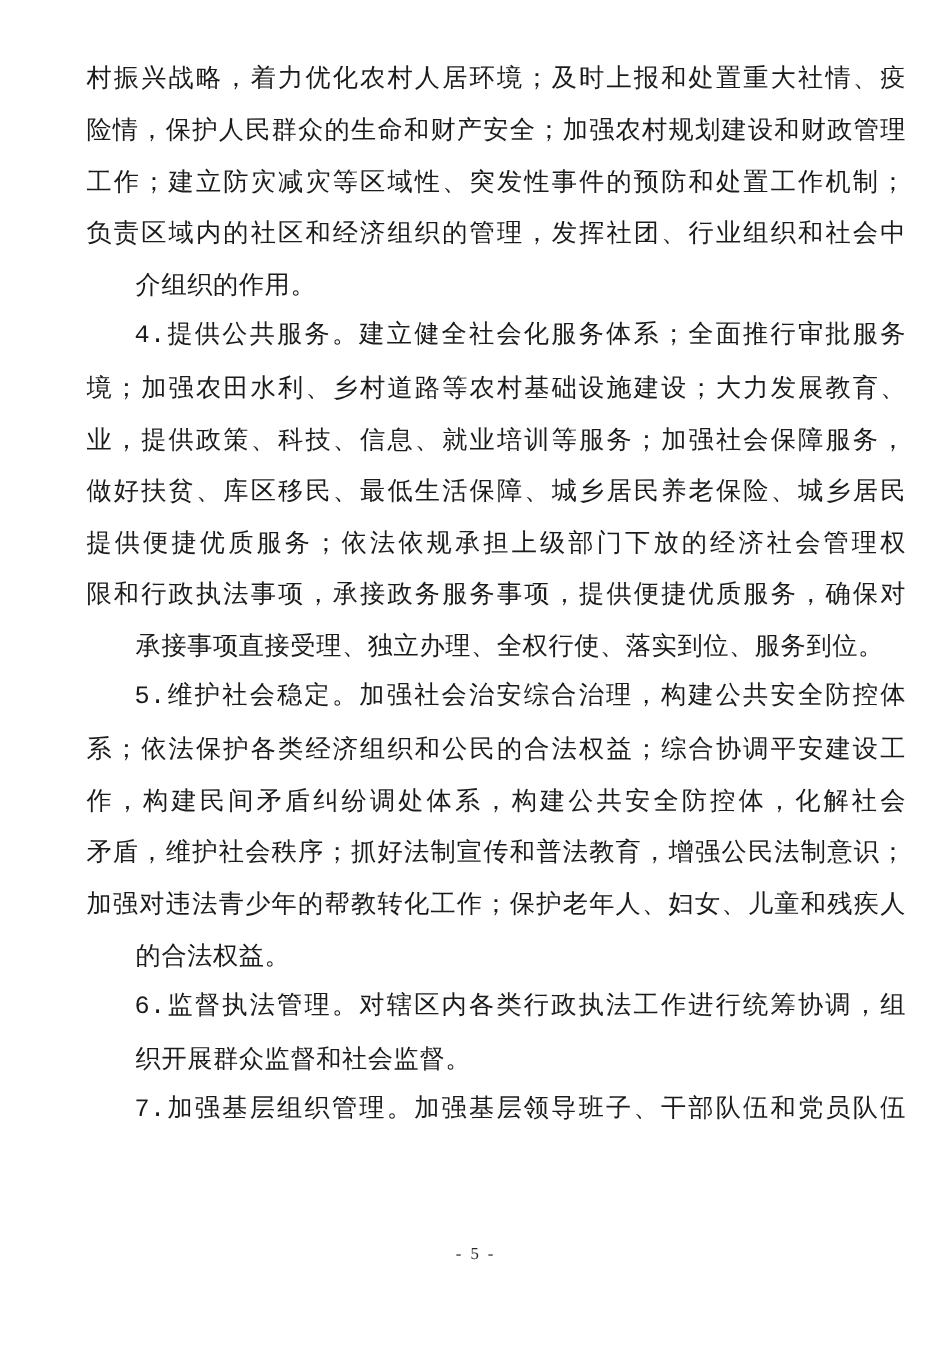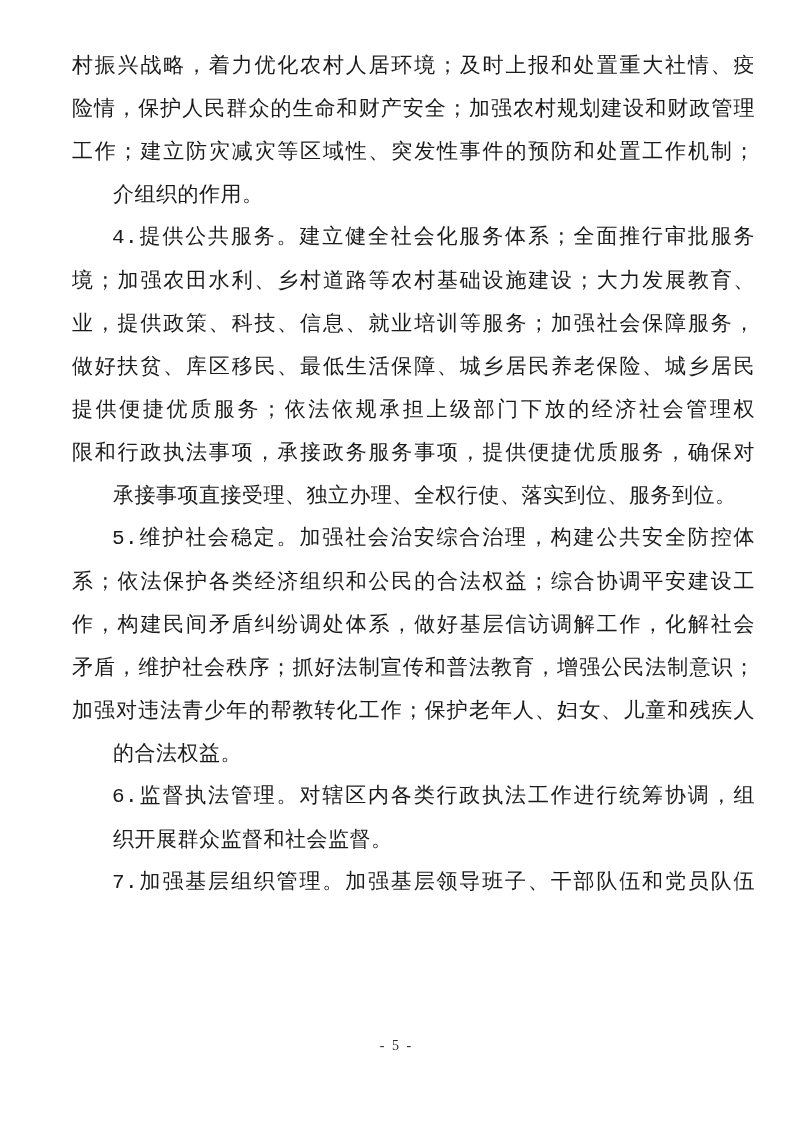--- a/index.html
+++ b/index.html
@@ -56,31 +56,32 @@
   }
 </style>
 </head>
 <body>
 
 <div class="page">
   <div class="content">
     <div class="line">村振兴战略，着力优化农村人居环境；及时上报和处置重大社情、疫情、</div>
     <div class="line">险情，保护人民群众的生命和财产安全；加强农村规划建设和财政管理</div>
     <div class="line">工作；建立防灾减灾等区域性、突发性事件的预防和处置工作机制；</div>
+    <div class="line">负责区域内的社区和经济组织的管理，发挥社团、行业组织和社会中</div>
     <div class="line last">介组织的作用。</div>
     <div class="line indent">4.提供公共服务。建立健全社会化服务体系；全面推行审批服务</div>
     <div class="line">境；加强农田水利、乡村道路等农村基础设施建设；大力发展教育、</div>
     <div class="line">业，提供政策、科技、信息、就业培训等服务；加强社会保障服务，</div>
     <div class="line">做好扶贫、库区移民、最低生活保障、城乡居民养老保险、城乡居民</div>
     <div class="line">提供便捷优质服务；依法依规承担上级部门下放的经济社会管理权</div>
     <div class="line">限和行政执法事项，承接政务服务事项，提供便捷优质服务，确保对</div>
     <div class="line last">承接事项直接受理、独立办理、全权行使、落实到位、服务到位。</div>
     <div class="line indent">5.维护社会稳定。加强社会治安综合治理，构建公共安全防控体</div>
     <div class="line">系；依法保护各类经济组织和公民的合法权益；综合协调平安建设工</div>
-    <div class="line">作，构建民间矛盾纠纷调处体系，做好基层信访调解工作，化解社会</div>
+    <div class="line">作，构建民间矛盾纠纷调处体系，构建公共安全防控体，化解社会</div>
     <div class="line">矛盾，维护社会秩序；抓好法制宣传和普法教育，增强公民法制意识；</div>
     <div class="line">加强对违法青少年的帮教转化工作；保护老年人、妇女、儿童和残疾人</div>
     <div class="line last">的合法权益。</div>
     <div class="line indent">6.监督执法管理。对辖区内各类行政执法工作进行统筹协调，组</div>
     <div class="line last">织开展群众监督和社会监督。</div>
     <div class="line indent">7.加强基层组织管理。加强基层领导班子、干部队伍和党员队伍</div>
   </div>
 
   <div class="footer">
     <span class="page-number">- 5 -</span>

